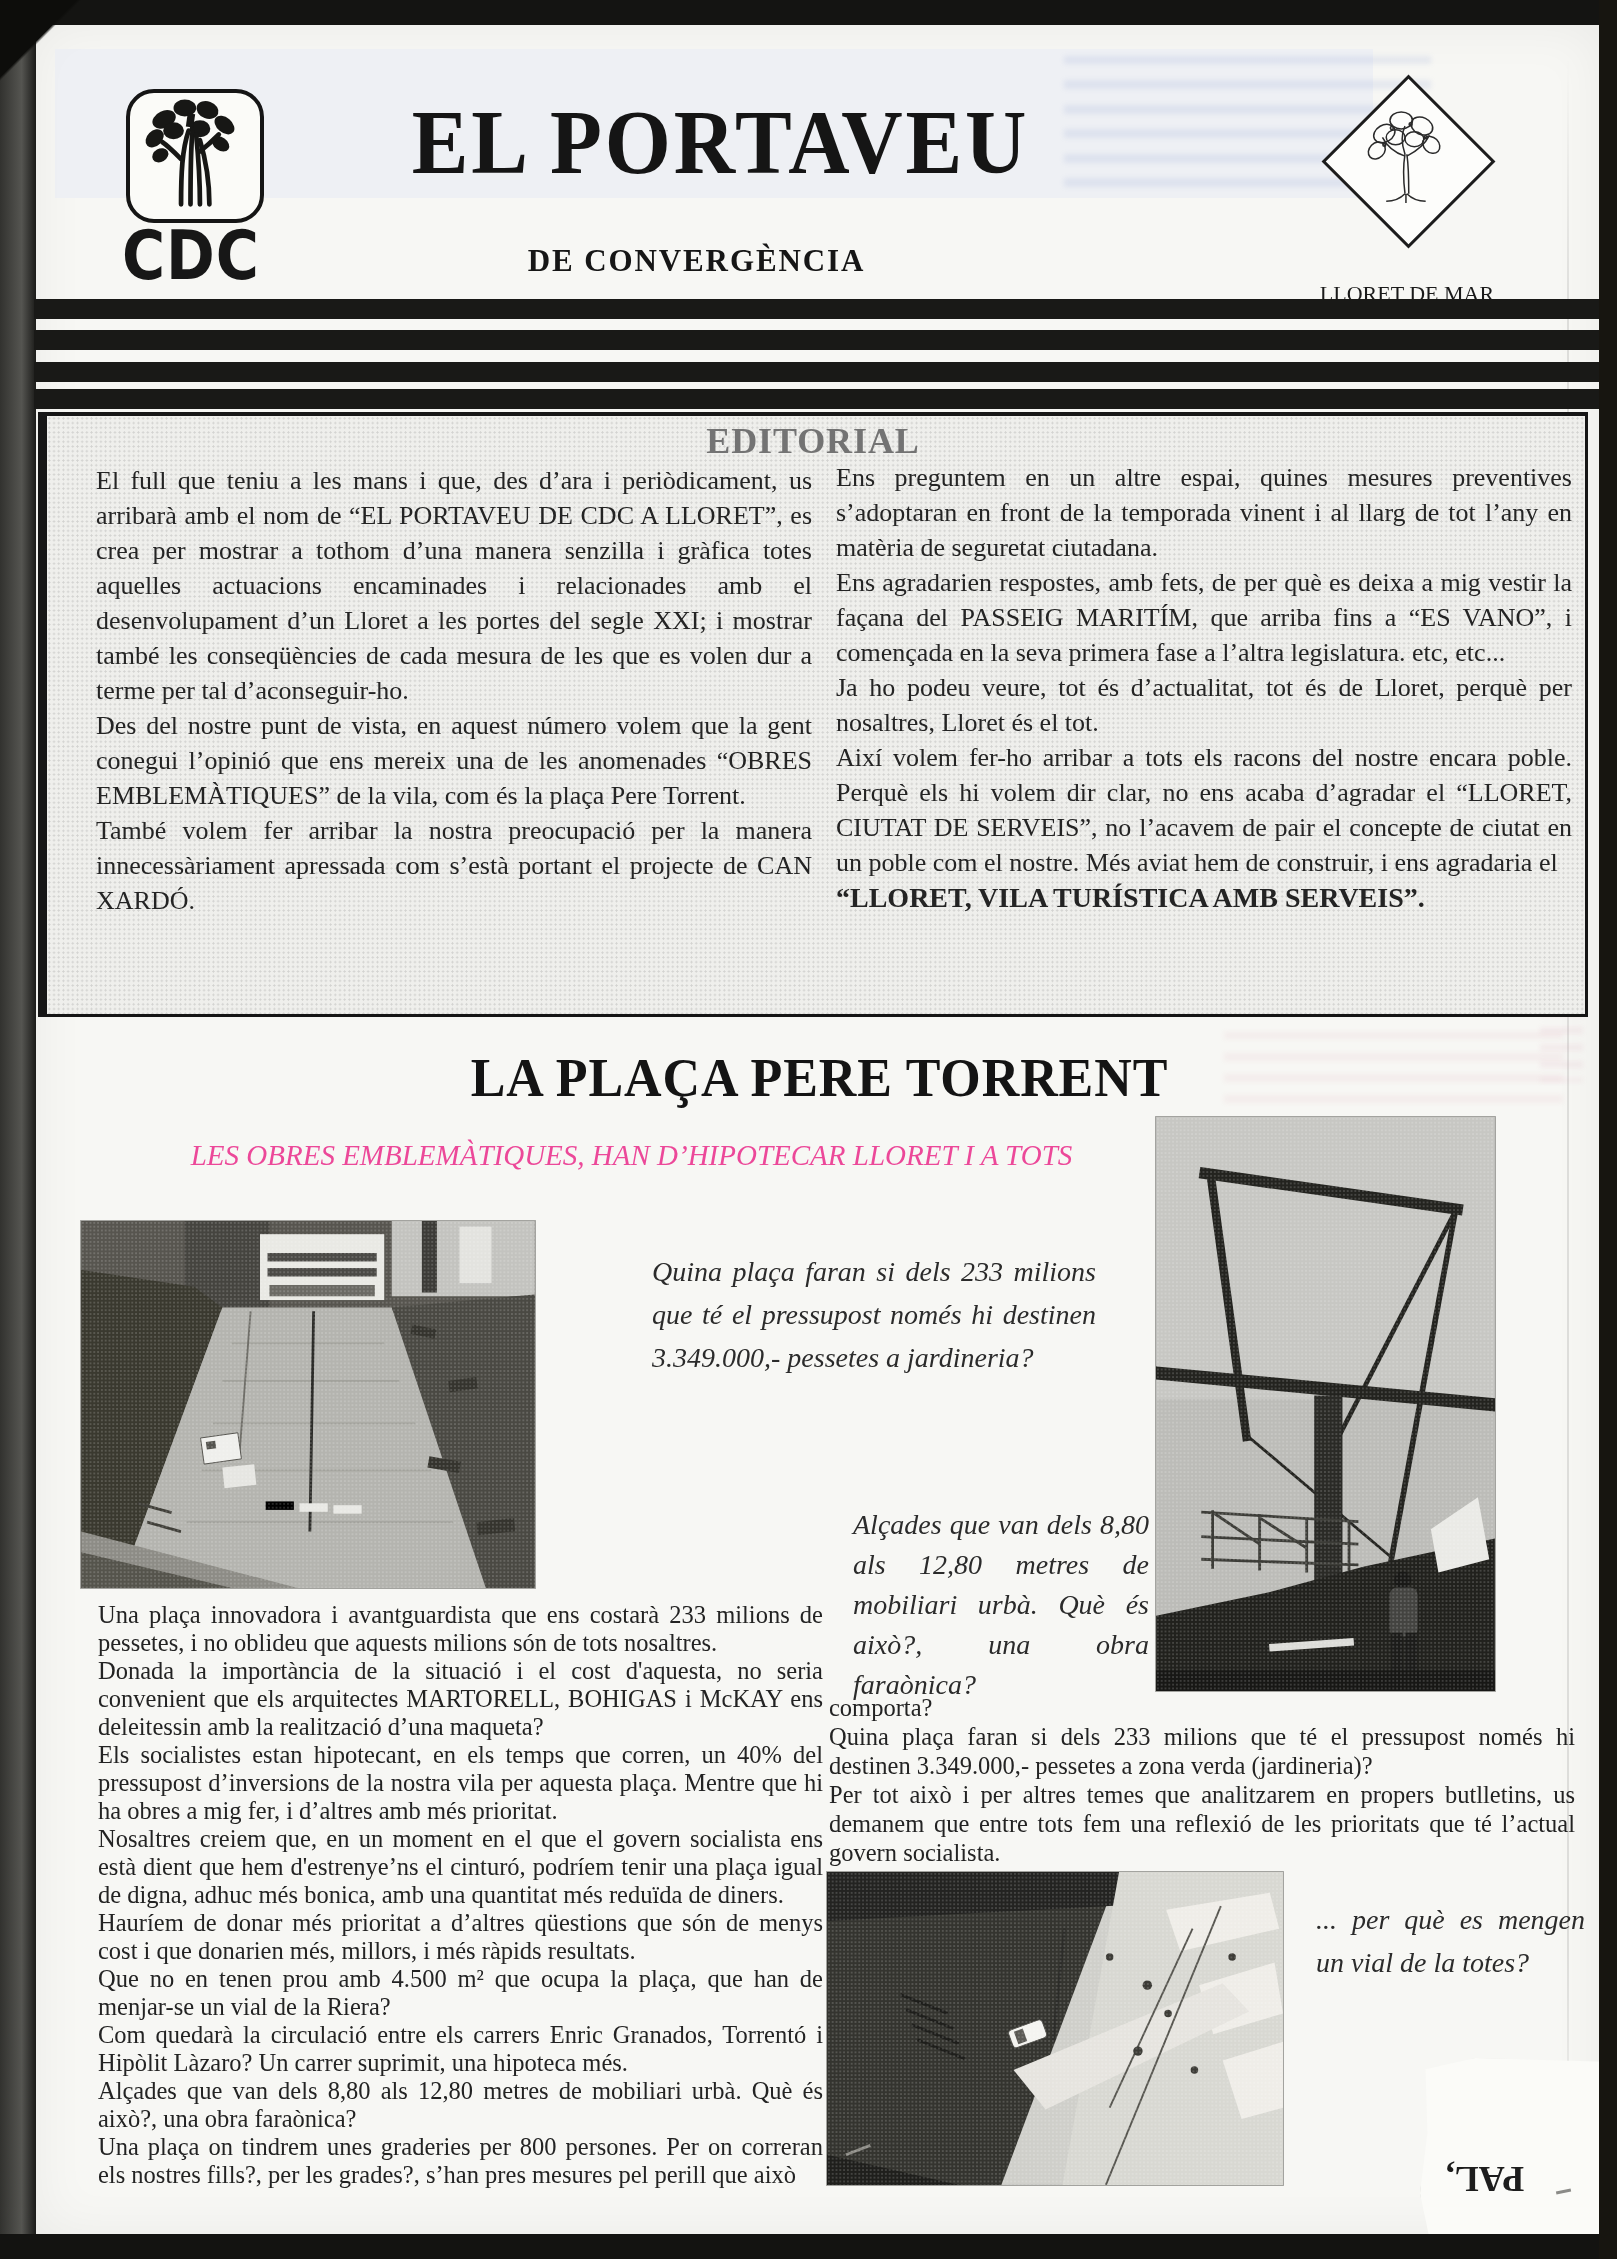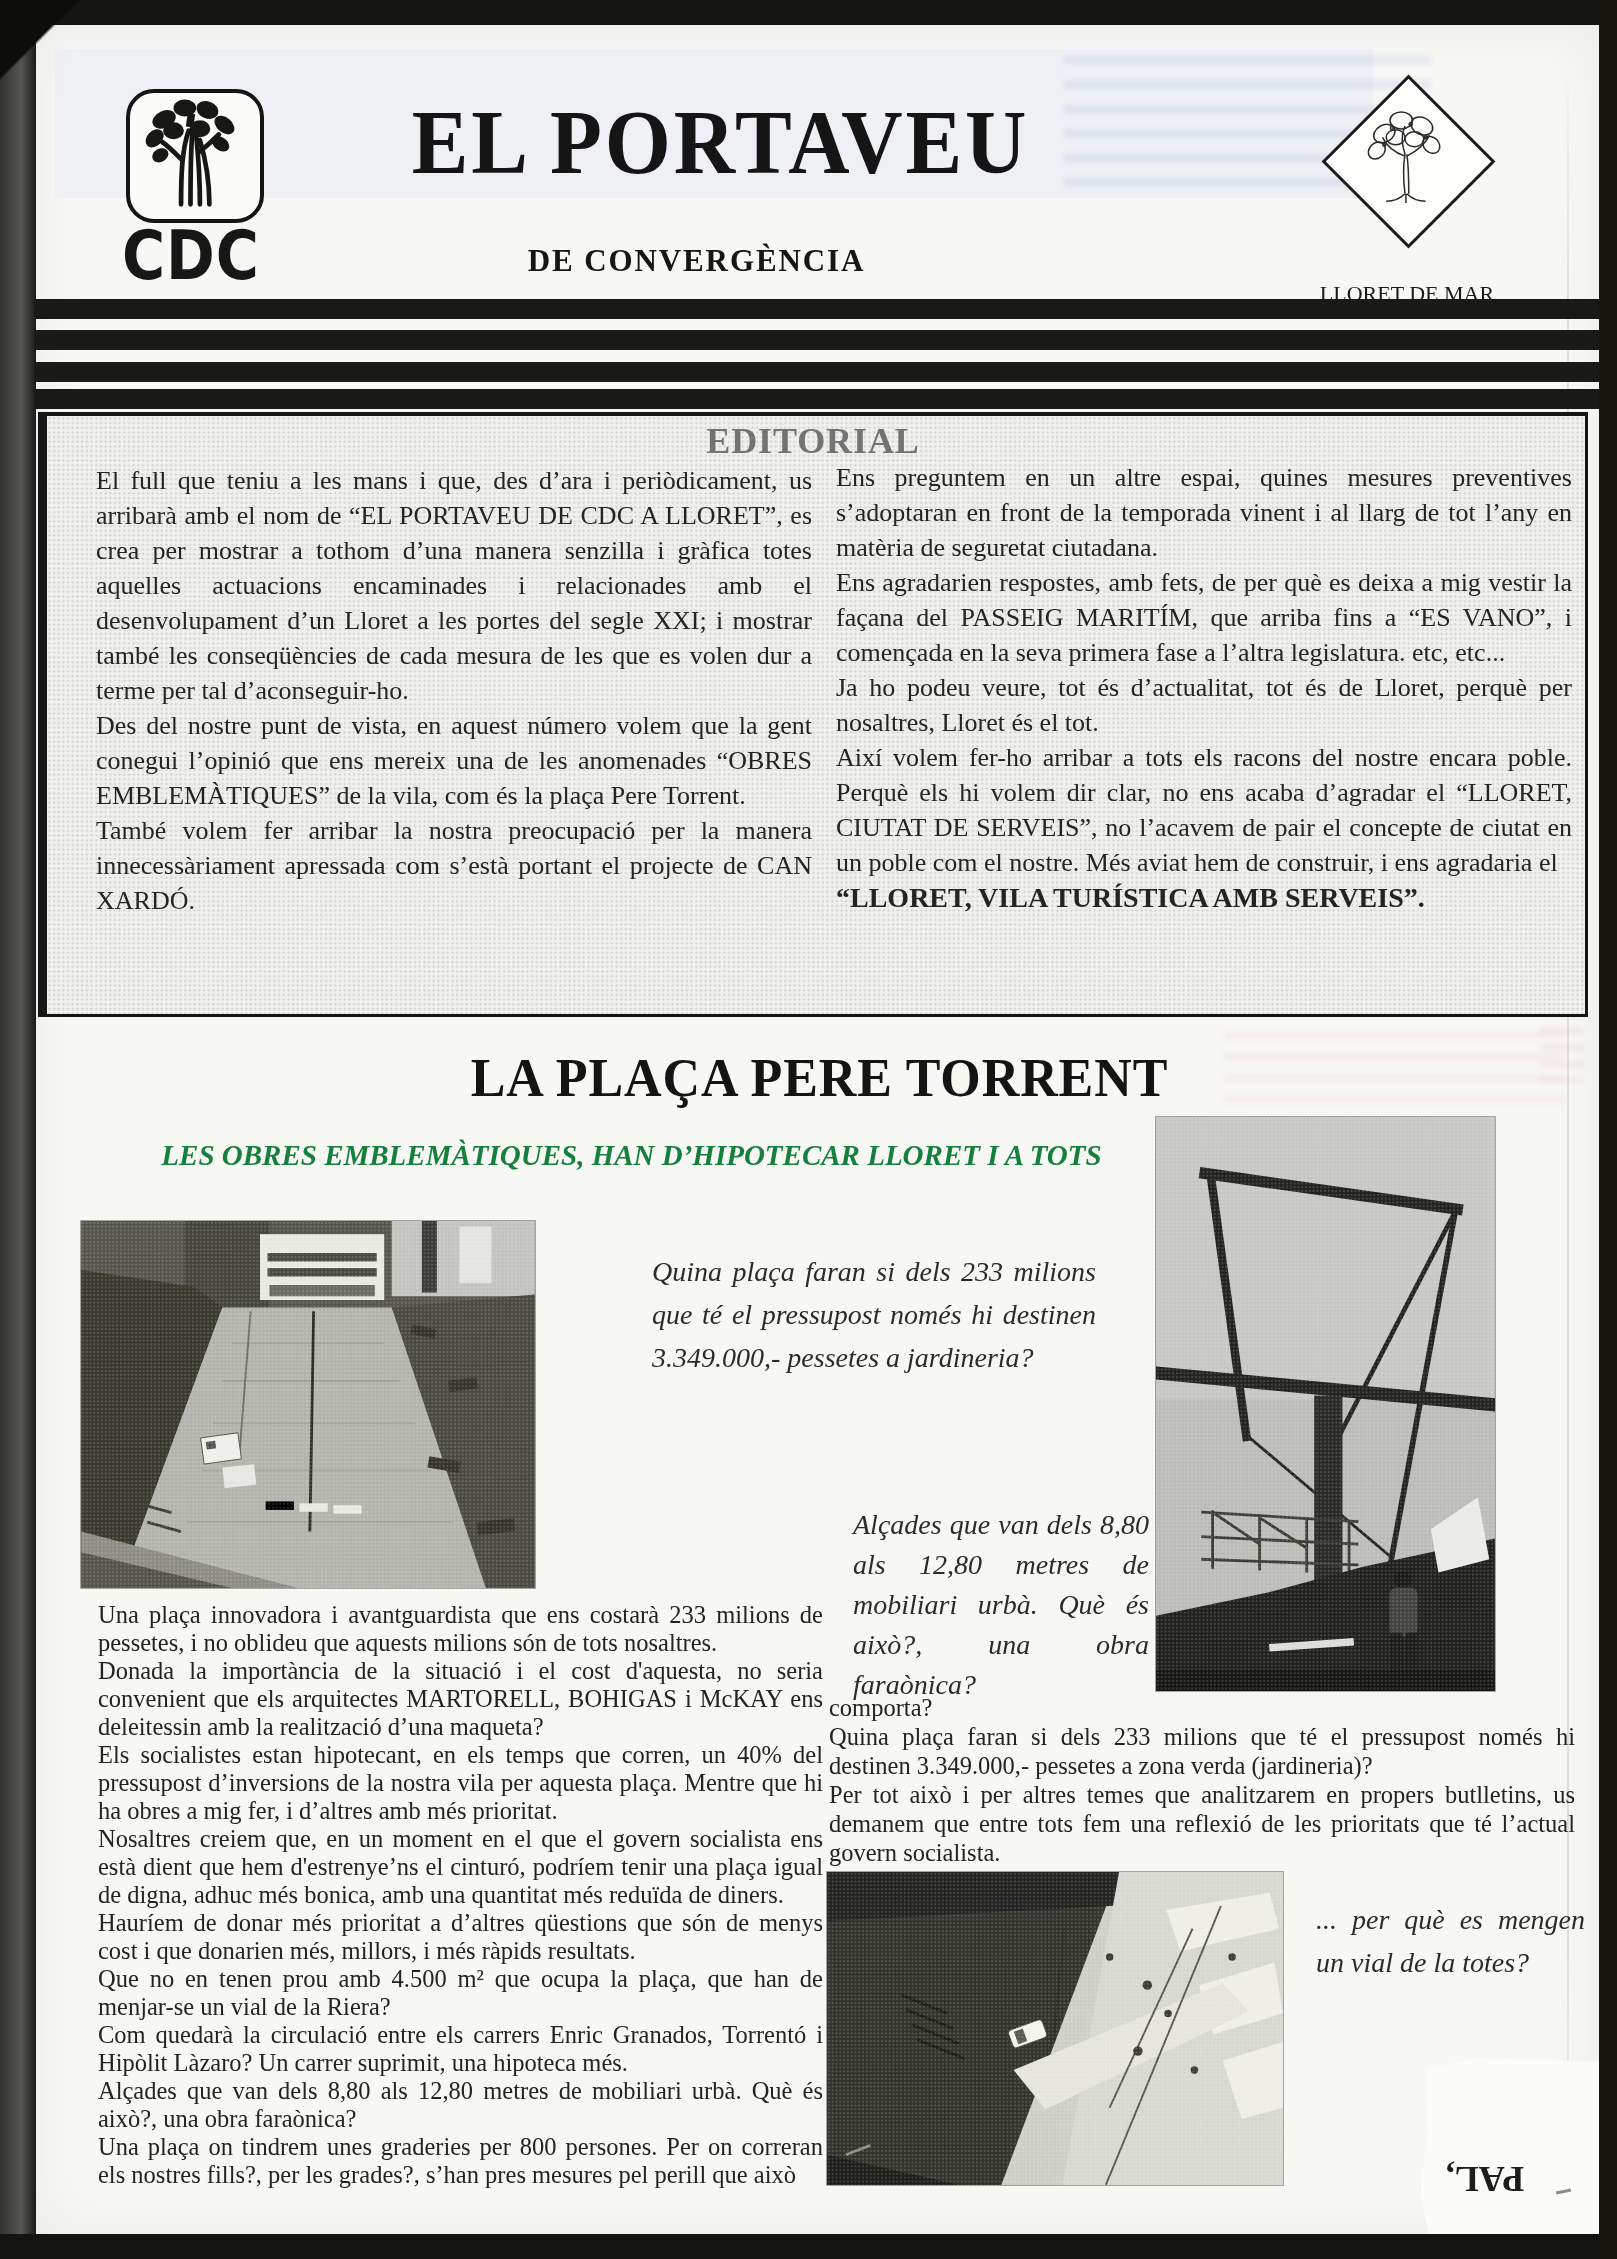--- a/index.html
+++ b/index.html
@@ -51,22 +51,22 @@
               letter-spacing:0.9px;color:#737373;}
   .edit-col{font-size:26px;line-height:35px;text-align:justify;color:#242424;}
   .edit-col p{margin:0;}
   #edit-left{left:96px;top:463px;width:716px;}
   #edit-right{left:836px;top:460px;width:736px;}
   #edit-right .bold{font-weight:bold;font-size:28px;}
 
   
   #feat-title{left:38px;top:1047px;width:1563px;text-align:center;font-weight:bold;font-size:52px;
               letter-spacing:0.9px;color:#141414;transform:scaleY(1.05);transform-origin:center top;}
-  #feat-sub{left:58px;top:1132px;width:1147px;text-align:center;font-weight:bold;font-style:italic;
-            font-size:29px;line-height:46px;color:#15803d;}
+  #feat-sub{left:58px;top:1132px;width:1147px;text-align:center;font-weight:normal;font-style:italic;
+            font-size:29px;line-height:46px;color:#ec4899;}
 
   .photo{box-shadow:0 0 0 0.9px #9a9a96;background:#888;}
   .photo svg{display:block;}
   .halftone{position:absolute;inset:0;background-image:radial-gradient(rgba(255,255,255,.16) 0.9px,transparent 1.3px);
             background-size:3.8px 3.8px;pointer-events:none;}
 
   #photo-plaza{left:81px;top:1221px;width:454px;height:367px;}
   #photo-gantry{left:1156px;top:1117px;width:339px;height:574px;}
   #photo-street{left:827px;top:1872px;width:456px;height:313px;}
 

